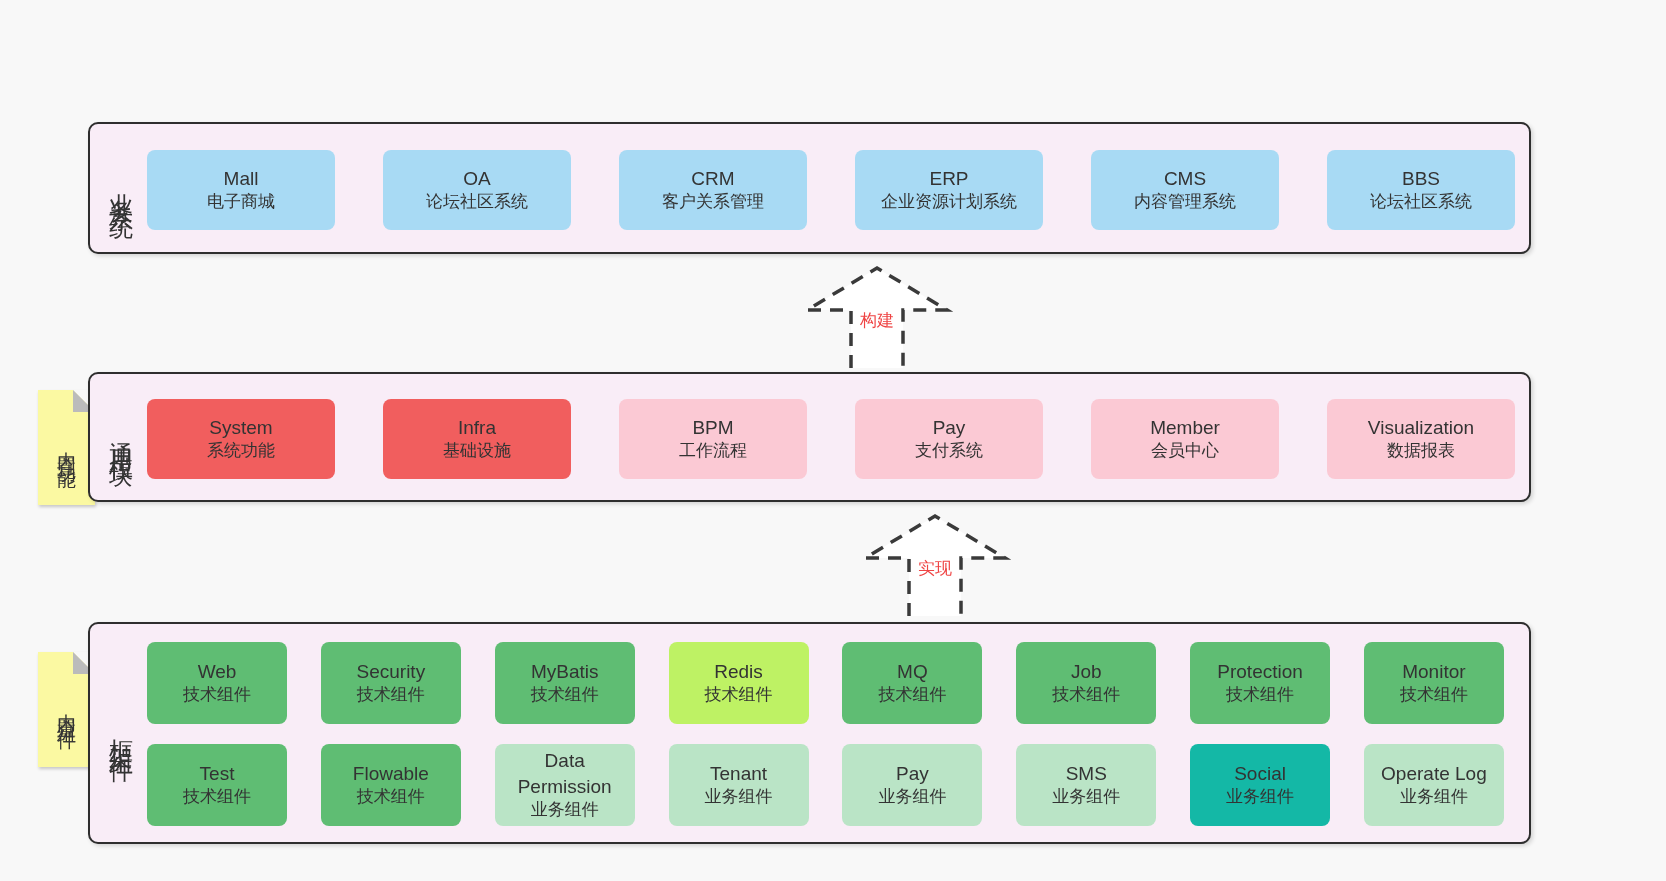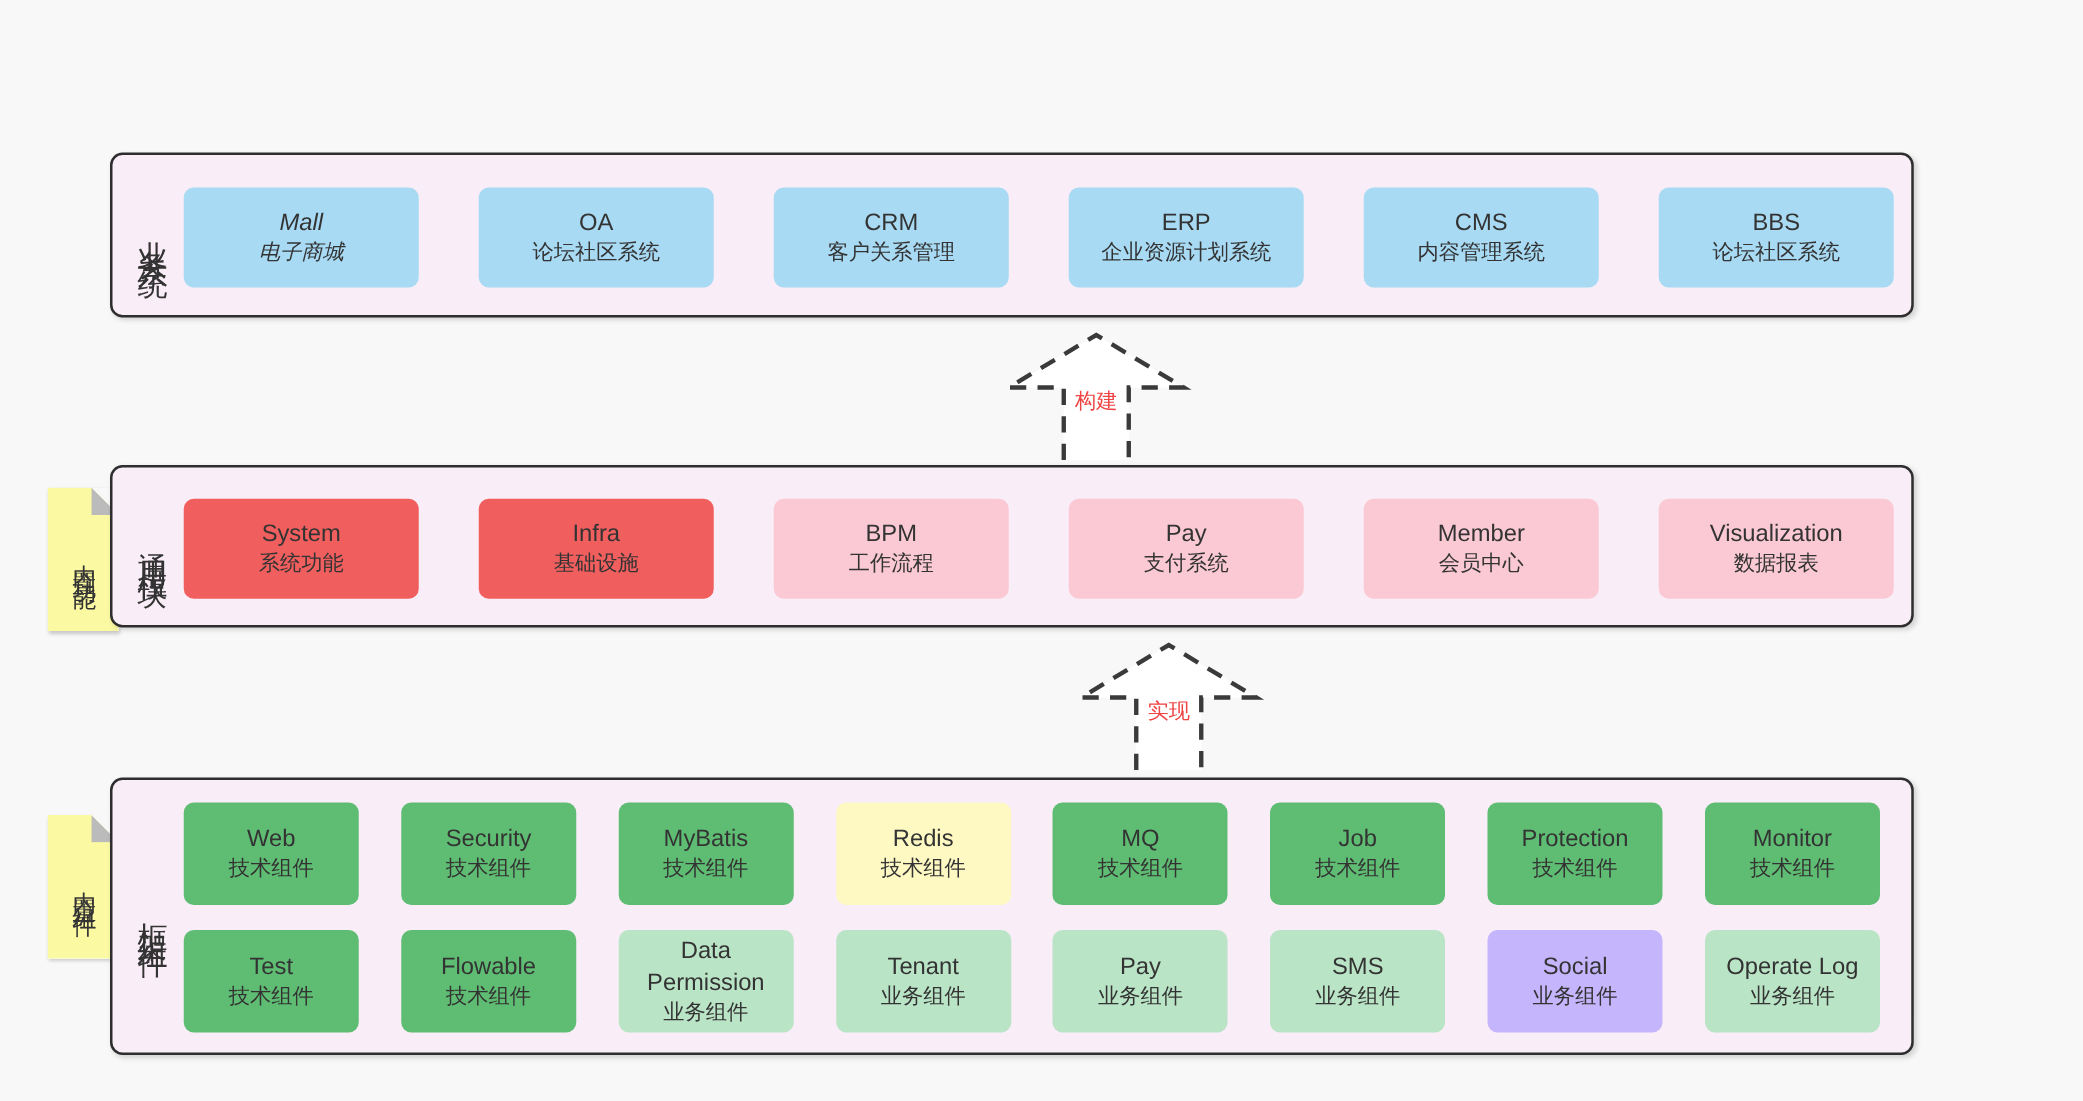--- a/index.html
+++ b/index.html
@@ -97,21 +97,21 @@
   }
 </style>
 </head>
 <body>
 
 <div id="canvas">
 
   <div class="layer" style="top: 122px; height: 132px; background-color: rgb(249, 237, 247); border-color: rgb(46, 46, 46);">
     <div class="layer-title">业务系统</div>
     <div class="row" style="top:26px;">
-      <div class="box" style="background-color: rgb(168, 218, 244); font-style: italic;">
+      <div class="box" style="background-color: rgb(168, 218, 244);">
         <span class="en">Mall</span>
         <span class="zh">电子商城</span>
       </div>
       <div class="box" style="background-color: rgb(168, 218, 244);">
         <span class="en">OA</span>
         <span class="zh">论坛社区系统</span>
       </div>
       <div class="box" style="background-color: rgb(168, 218, 244);">
         <span class="en">CRM</span>
         <span class="zh">客户关系管理</span>
@@ -194,21 +194,21 @@
         <span class="zh">技术组件</span>
       </div>
       <div class="box" style="background-color: rgb(95, 189, 115);">
         <span class="en">Security</span>
         <span class="zh">技术组件</span>
       </div>
       <div class="box" style="background-color: rgb(95, 189, 115);">
         <span class="en">MyBatis</span>
         <span class="zh">技术组件</span>
       </div>
-      <div class="box" style="background-color: #fef9c3; justify-content: center;">
+      <div class="box" style="background-color: #bef264; justify-content: center;">
         <span class="en">Redis</span>
         <span class="zh">技术组件</span>
       </div>
       <div class="box" style="background-color: rgb(95, 189, 115);">
         <span class="en">MQ</span>
         <span class="zh">技术组件</span>
       </div>
       <div class="box" style="background-color: rgb(95, 189, 115);">
         <span class="en">Job</span>
         <span class="zh">技术组件</span>
@@ -241,21 +241,21 @@
         <span class="zh">业务组件</span>
       </div>
       <div class="box" style="background-color: rgb(186, 228, 198);">
         <span class="en">Pay</span>
         <span class="zh">业务组件</span>
       </div>
       <div class="box" style="background-color: rgb(186, 228, 198);">
         <span class="en">SMS</span>
         <span class="zh">业务组件</span>
       </div>
-      <div class="box" style="background-color: #c4b5fd;">
+      <div class="box" style="background-color: #14b8a6;">
         <span class="en">Social</span>
         <span class="zh">业务组件</span>
       </div>
       <div class="box" style="background-color: rgb(186, 228, 198);">
         <span class="en">Operate Log</span>
         <span class="zh">业务组件</span>
       </div>
     </div>
   </div>
 

